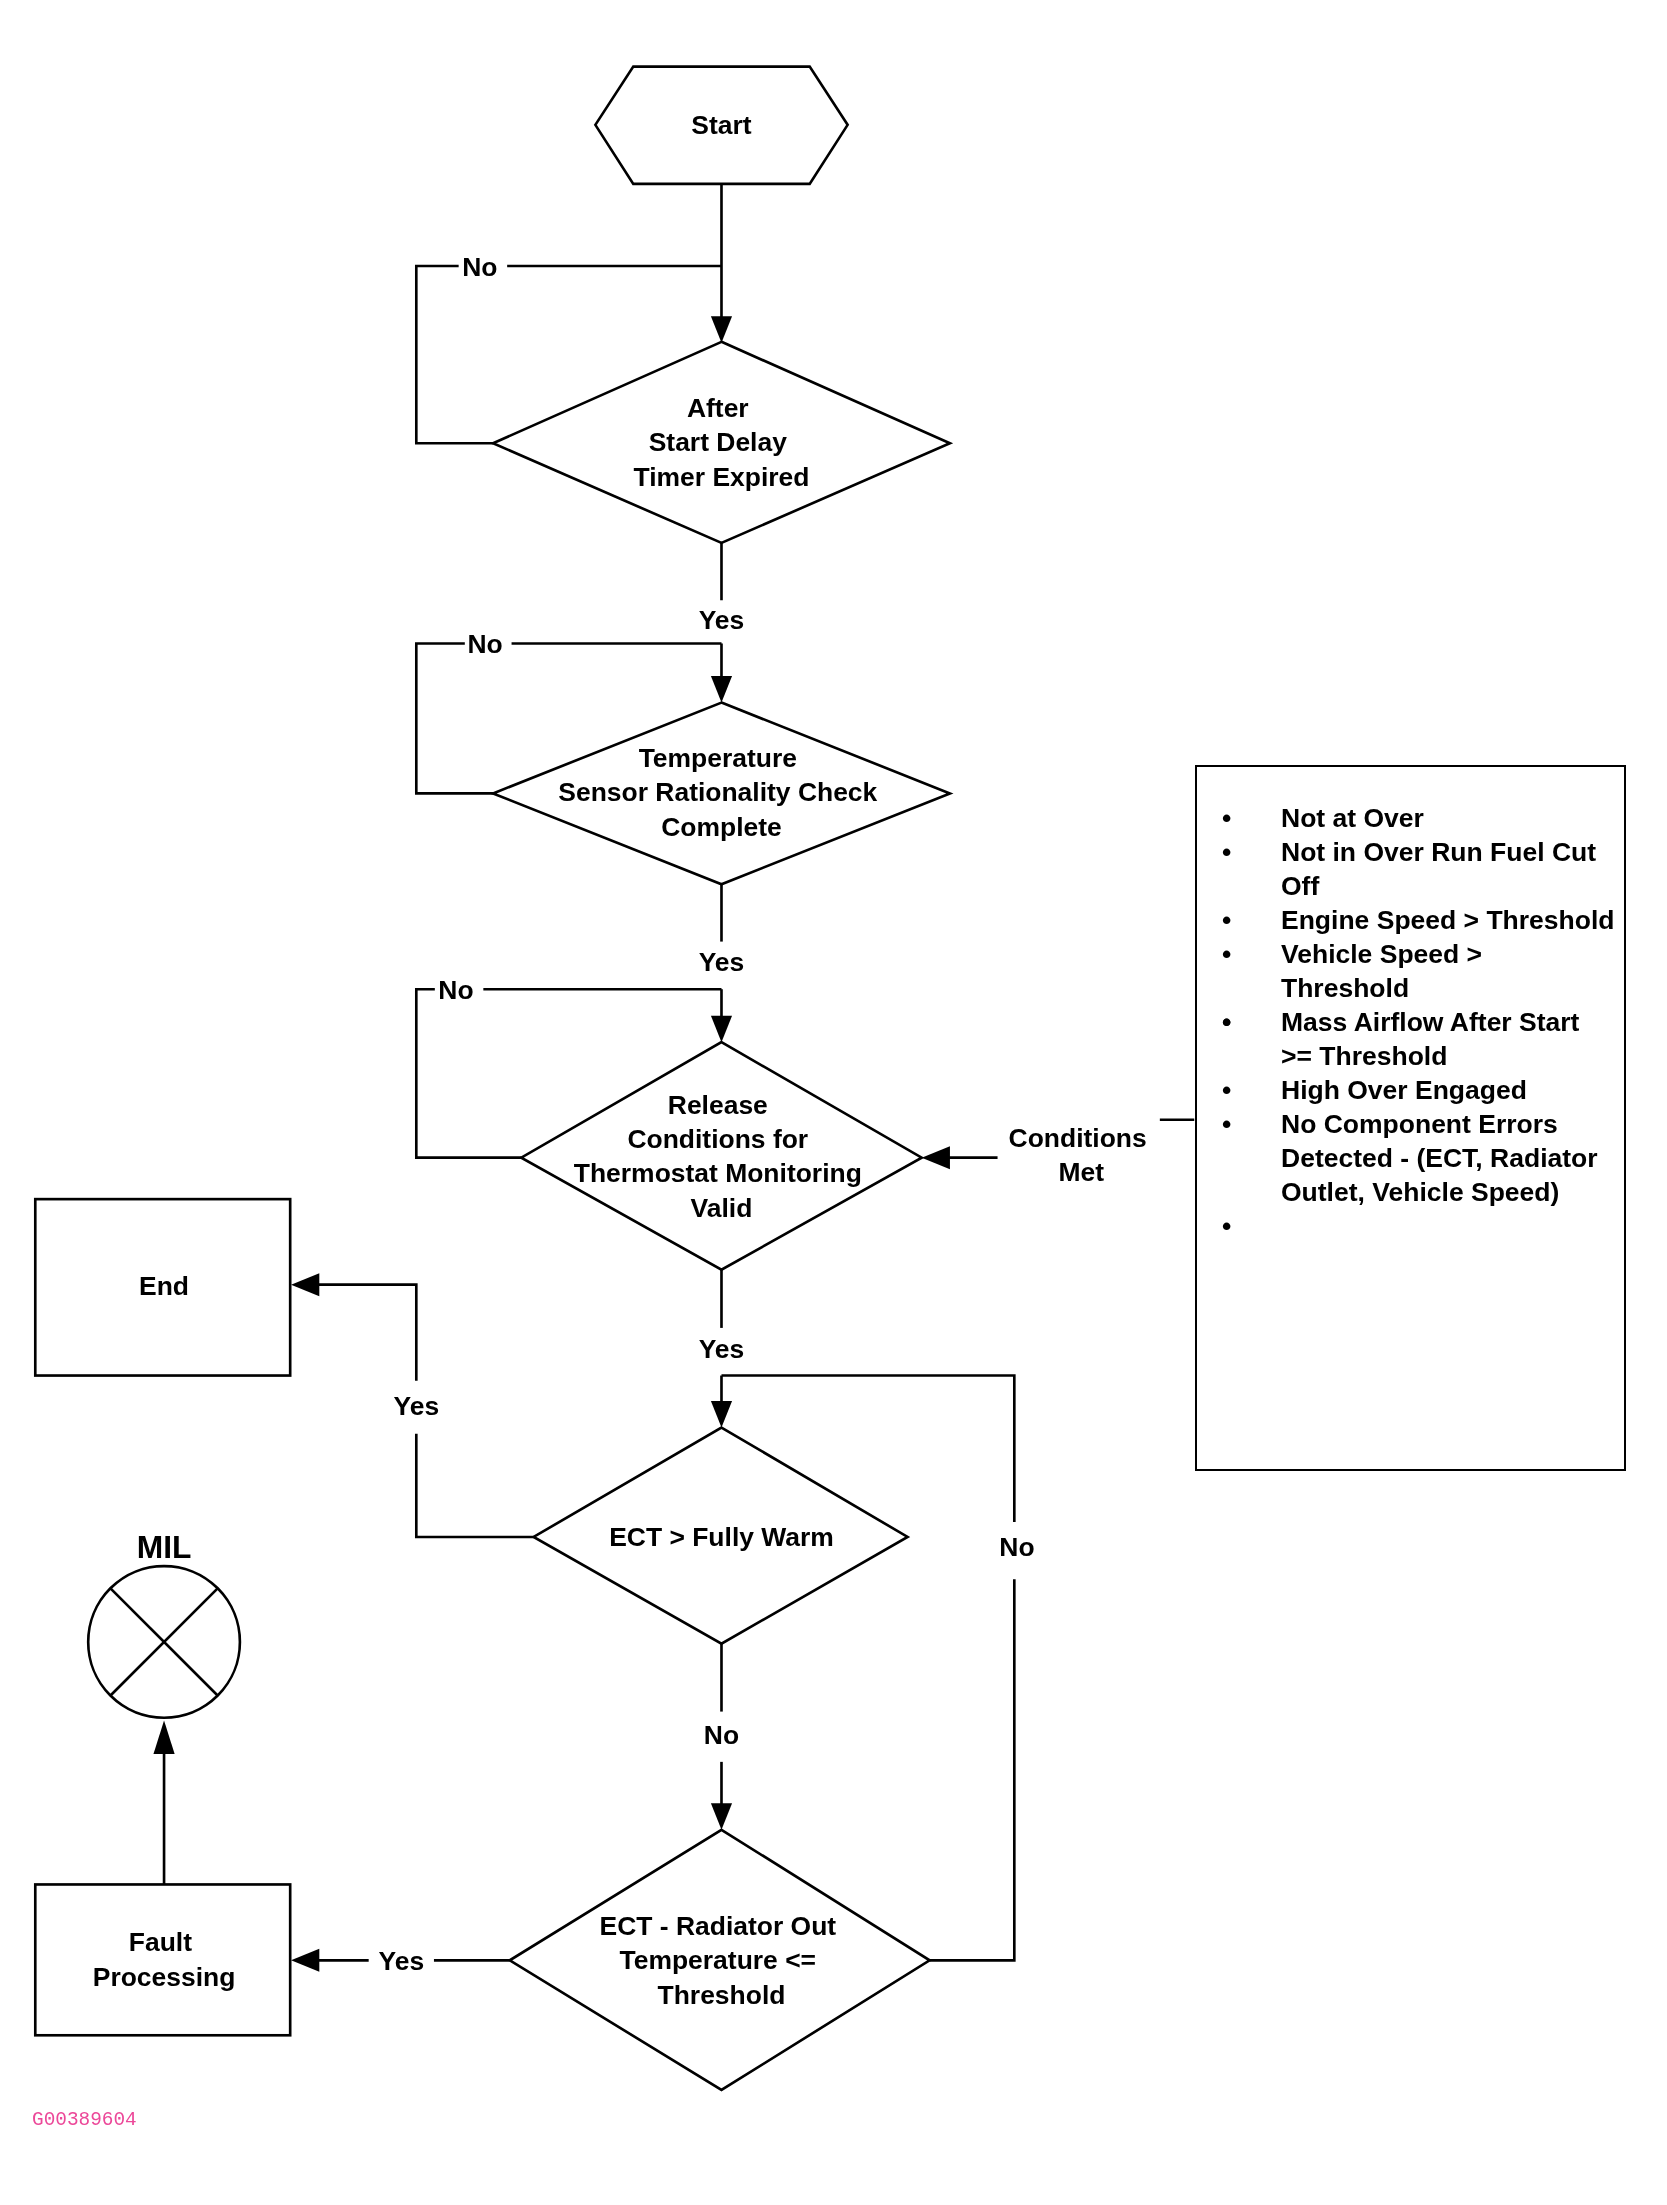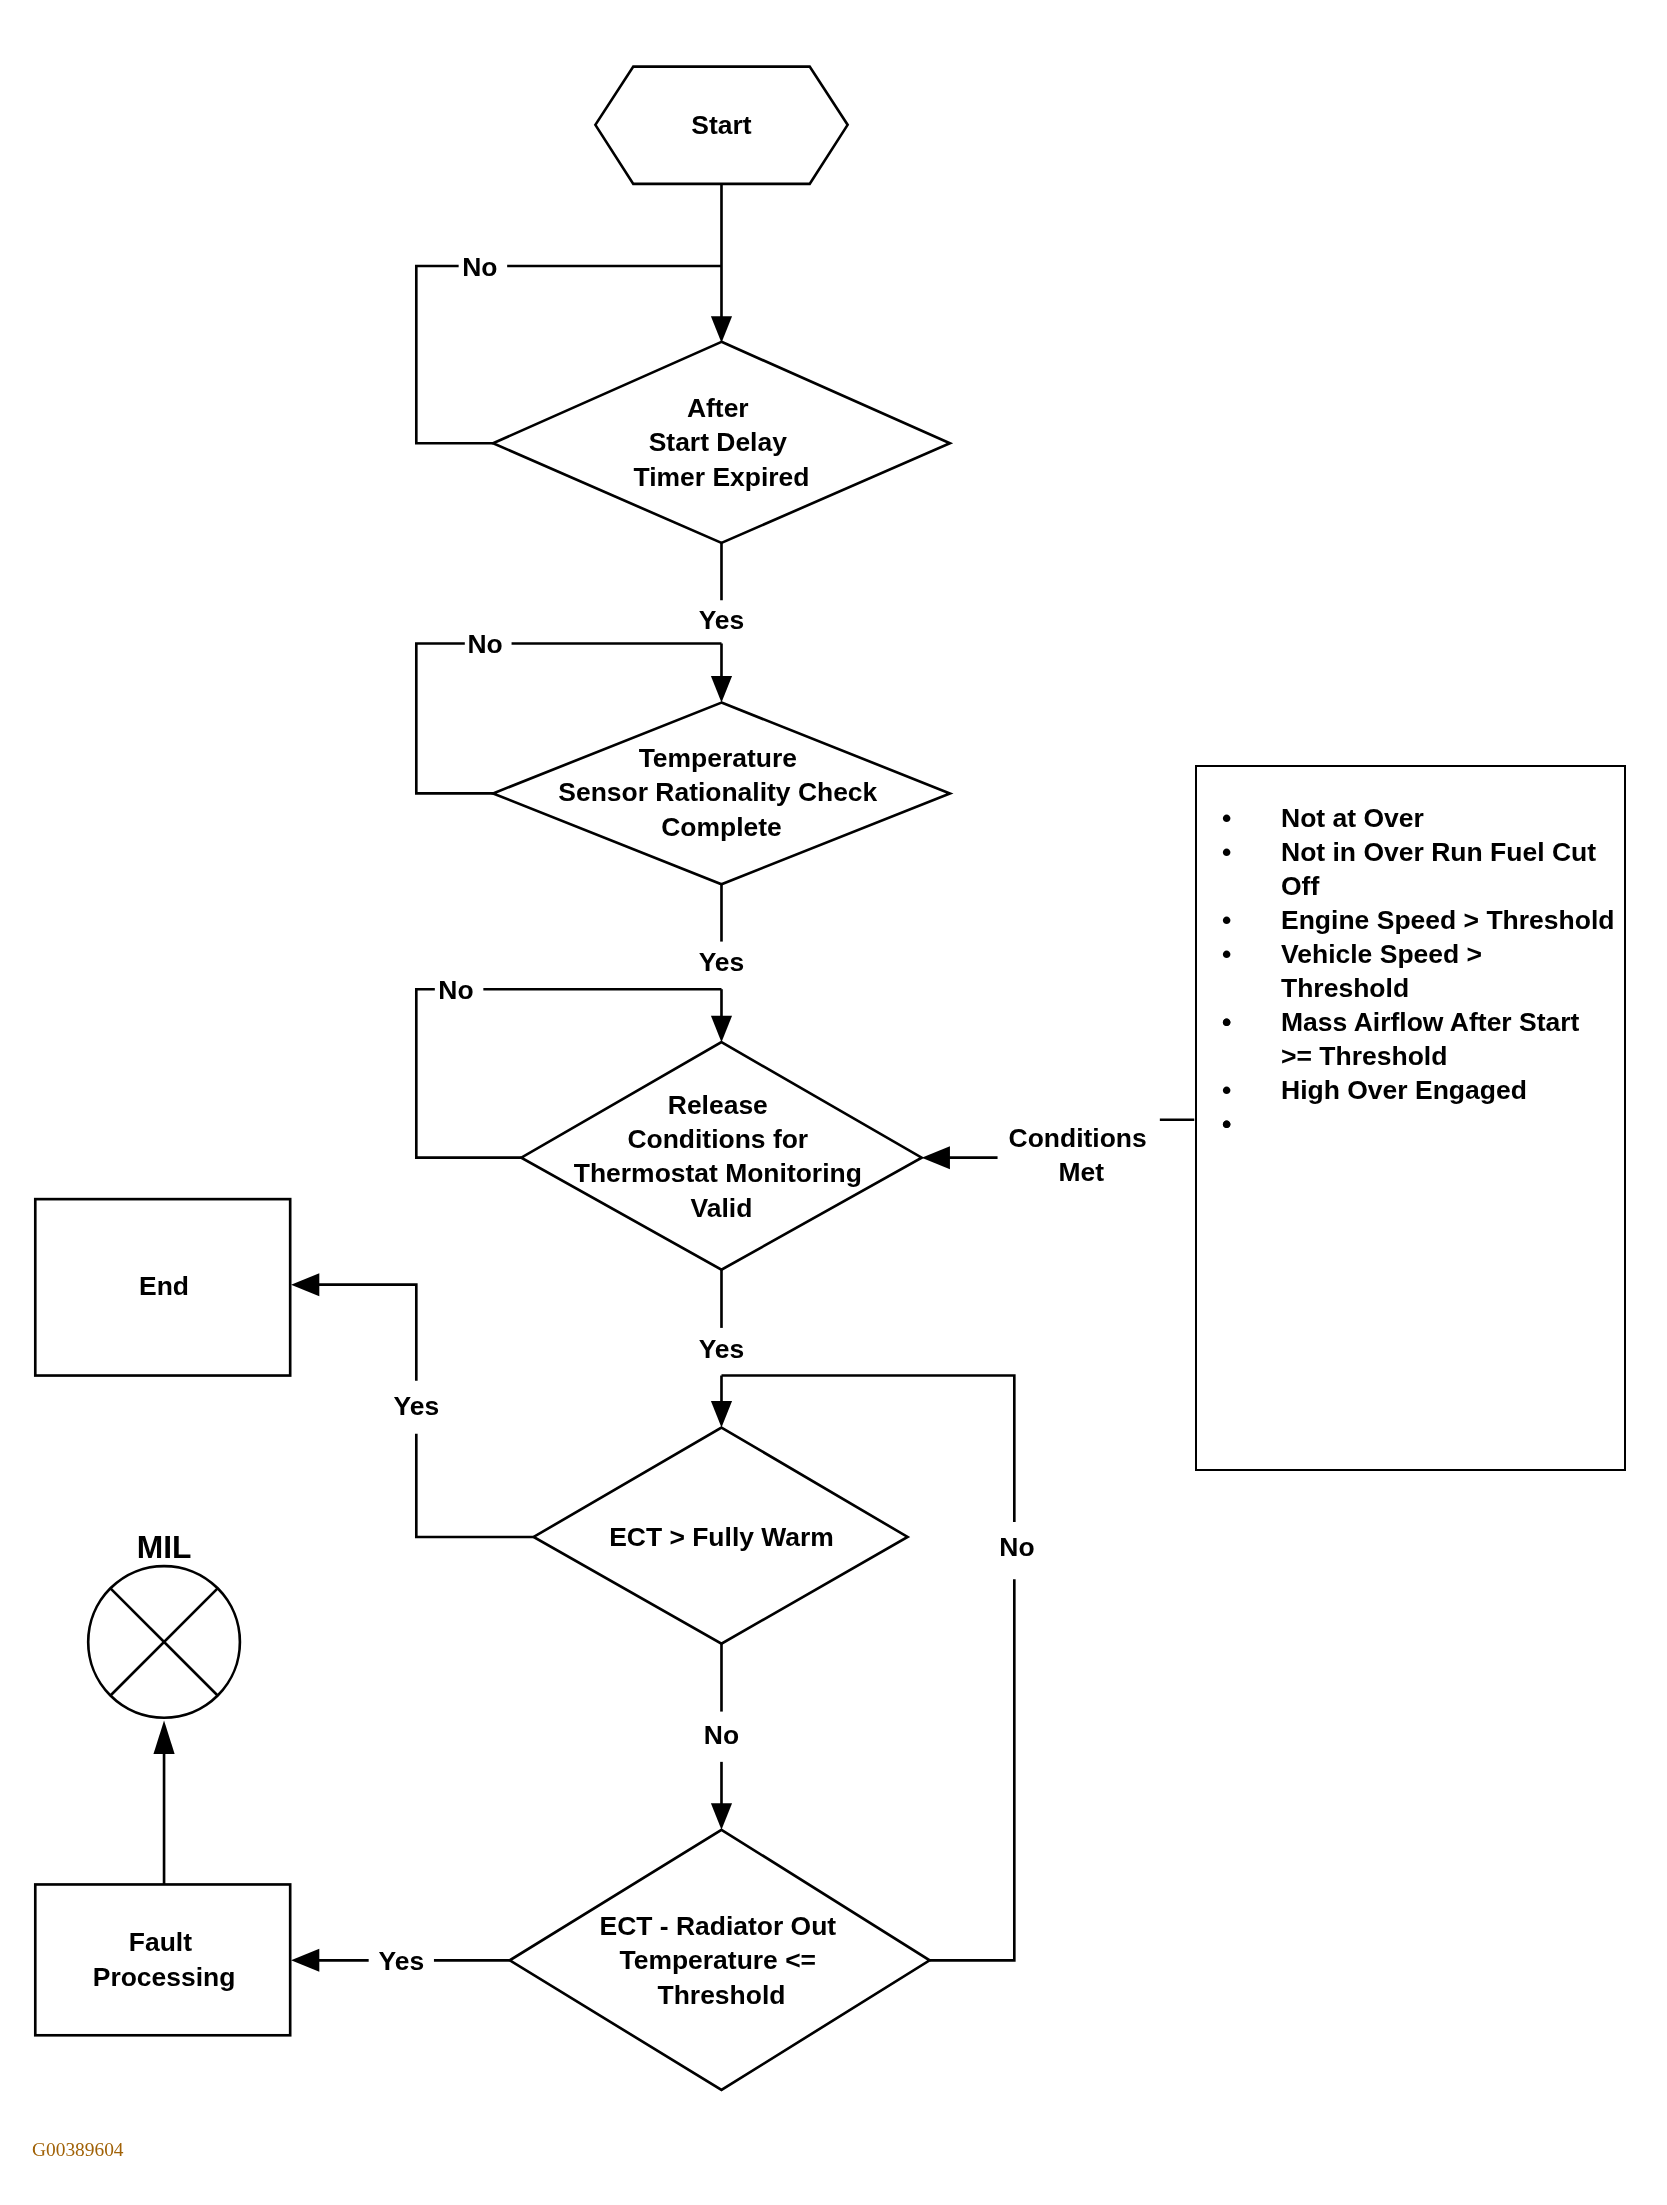--- a/index.html
+++ b/index.html
@@ -7,21 +7,21 @@
   svg{position:absolute;left:0;top:0;}
   .shape{fill:#fff;stroke:#000;stroke-width:3;}
   .line{stroke:#000;stroke-width:3;fill:none;}
   .arrow{fill:#000;stroke:none;}
   .t{font-family:"Liberation Sans",sans-serif;font-weight:bold;font-size:30px;fill:#000;text-anchor:middle;}
   .lbl{font-family:"Liberation Sans",sans-serif;font-weight:bold;font-size:30px;fill:#000;}
   .cond{position:absolute;left:1195px;top:765px;width:431px;height:706px;border:2.6px solid #000;box-sizing:border-box;background:#fff;}
   .cond ul{list-style:none;margin:0;padding:34px 8.8px 0 0;}
   .cond li{position:relative;padding-left:84px;font-family:"Liberation Sans",sans-serif;font-weight:bold;font-size:26.5px;line-height:34px;color:#000;}
   .cond li .bullet{position:absolute;left:25px;top:0;}
-  .figid{position:absolute;left:32px;top:2109px;font-family:Liberation Serif, serif;font-size:19.4px;color:#a16207;margin-top:30px;}
+  .figid{position:absolute;left:32px;top:2109px;font-family:Liberation Mono, monospace;font-size:19.4px;color:#ec4899;}
 </style>
 </head>
 <body>
 
 <svg width="1667" height="2206" viewBox="0 0 1890 2500">
 
   <polygon class="shape" points="675,141 718,75 918,75 961,141 918,208 718,208"></polygon>
   <text class="t" x="818" y="151"><tspan>Start</tspan></text>
 
   <line class="line" x1="818" y1="208" x2="818" y2="360"></line>
@@ -135,19 +135,19 @@
 
 <div class="cond">
   <ul>
     <li><span class="bullet">•</span><span>Not at Over</span></li>
     <li><span class="bullet">•</span><span>Not in Over Run Fuel Cut Off</span></li>
     <li><span class="bullet">•</span><span>Engine Speed &gt; Threshold</span></li>
     <li><span class="bullet">•</span><span>Vehicle Speed &gt; Threshold</span></li>
     <li><span class="bullet">•</span></li>
     <li><span class="bullet">•</span><span>Mass Airflow After Start &gt;= Threshold</span></li>
     <li><span class="bullet">•</span><span>High Over Engaged</span></li>
-    <li><span class="bullet">•</span></li>
+    <li><span class="bullet">•</span><span>No Component Errors Detected - (ECT, Radiator Outlet, Vehicle Speed)</span></li>
     <li><span class="bullet">•</span></li>
   </ul>
 </div>
 
 <div class="figid">G00389604</div>
 
 
 </body></html>

